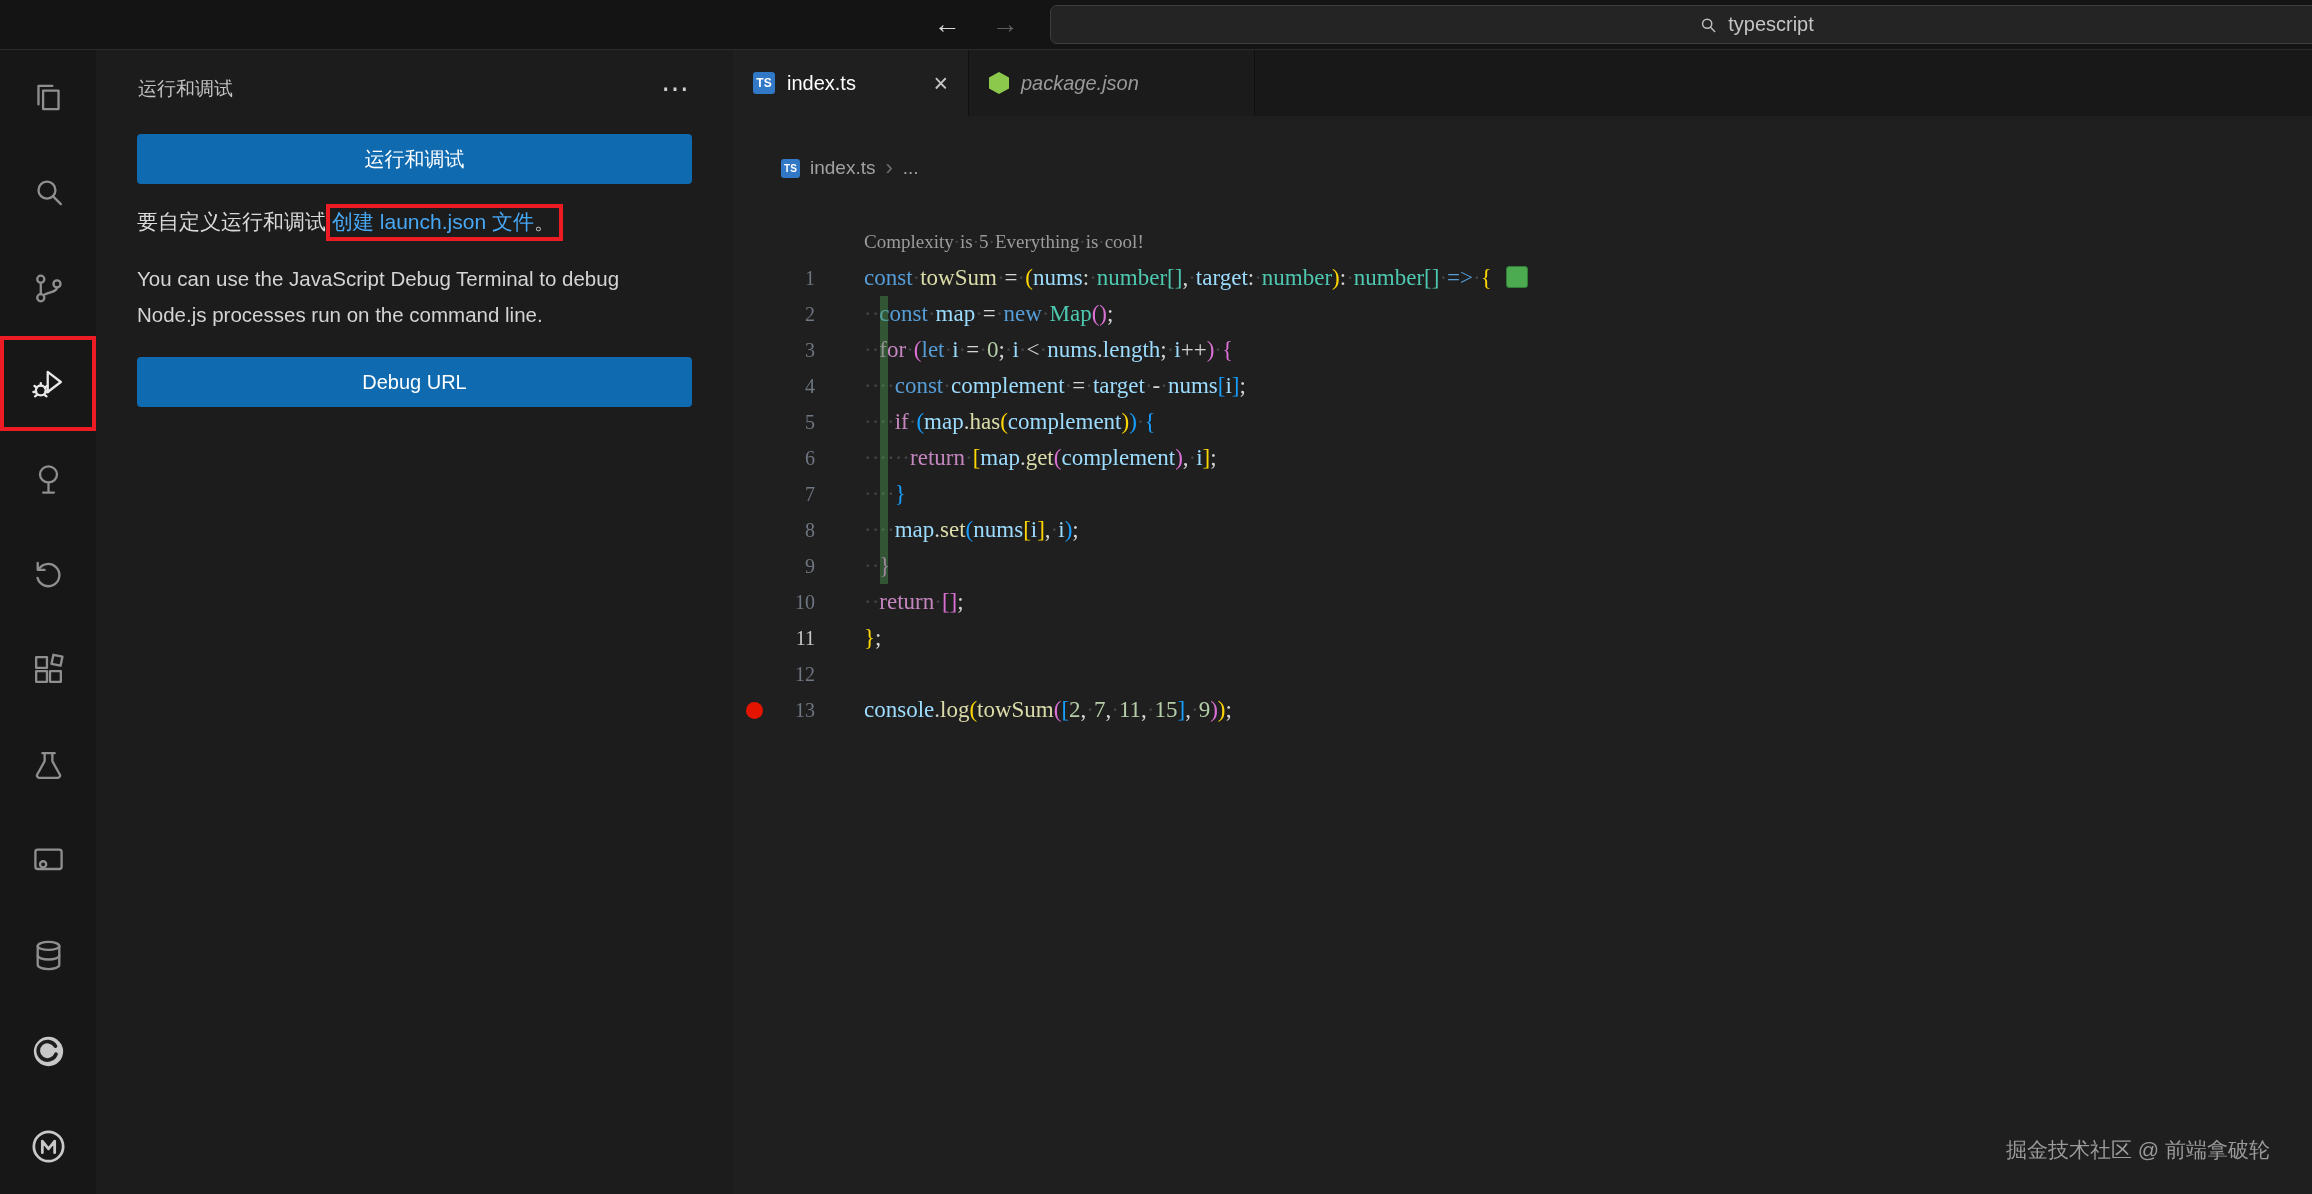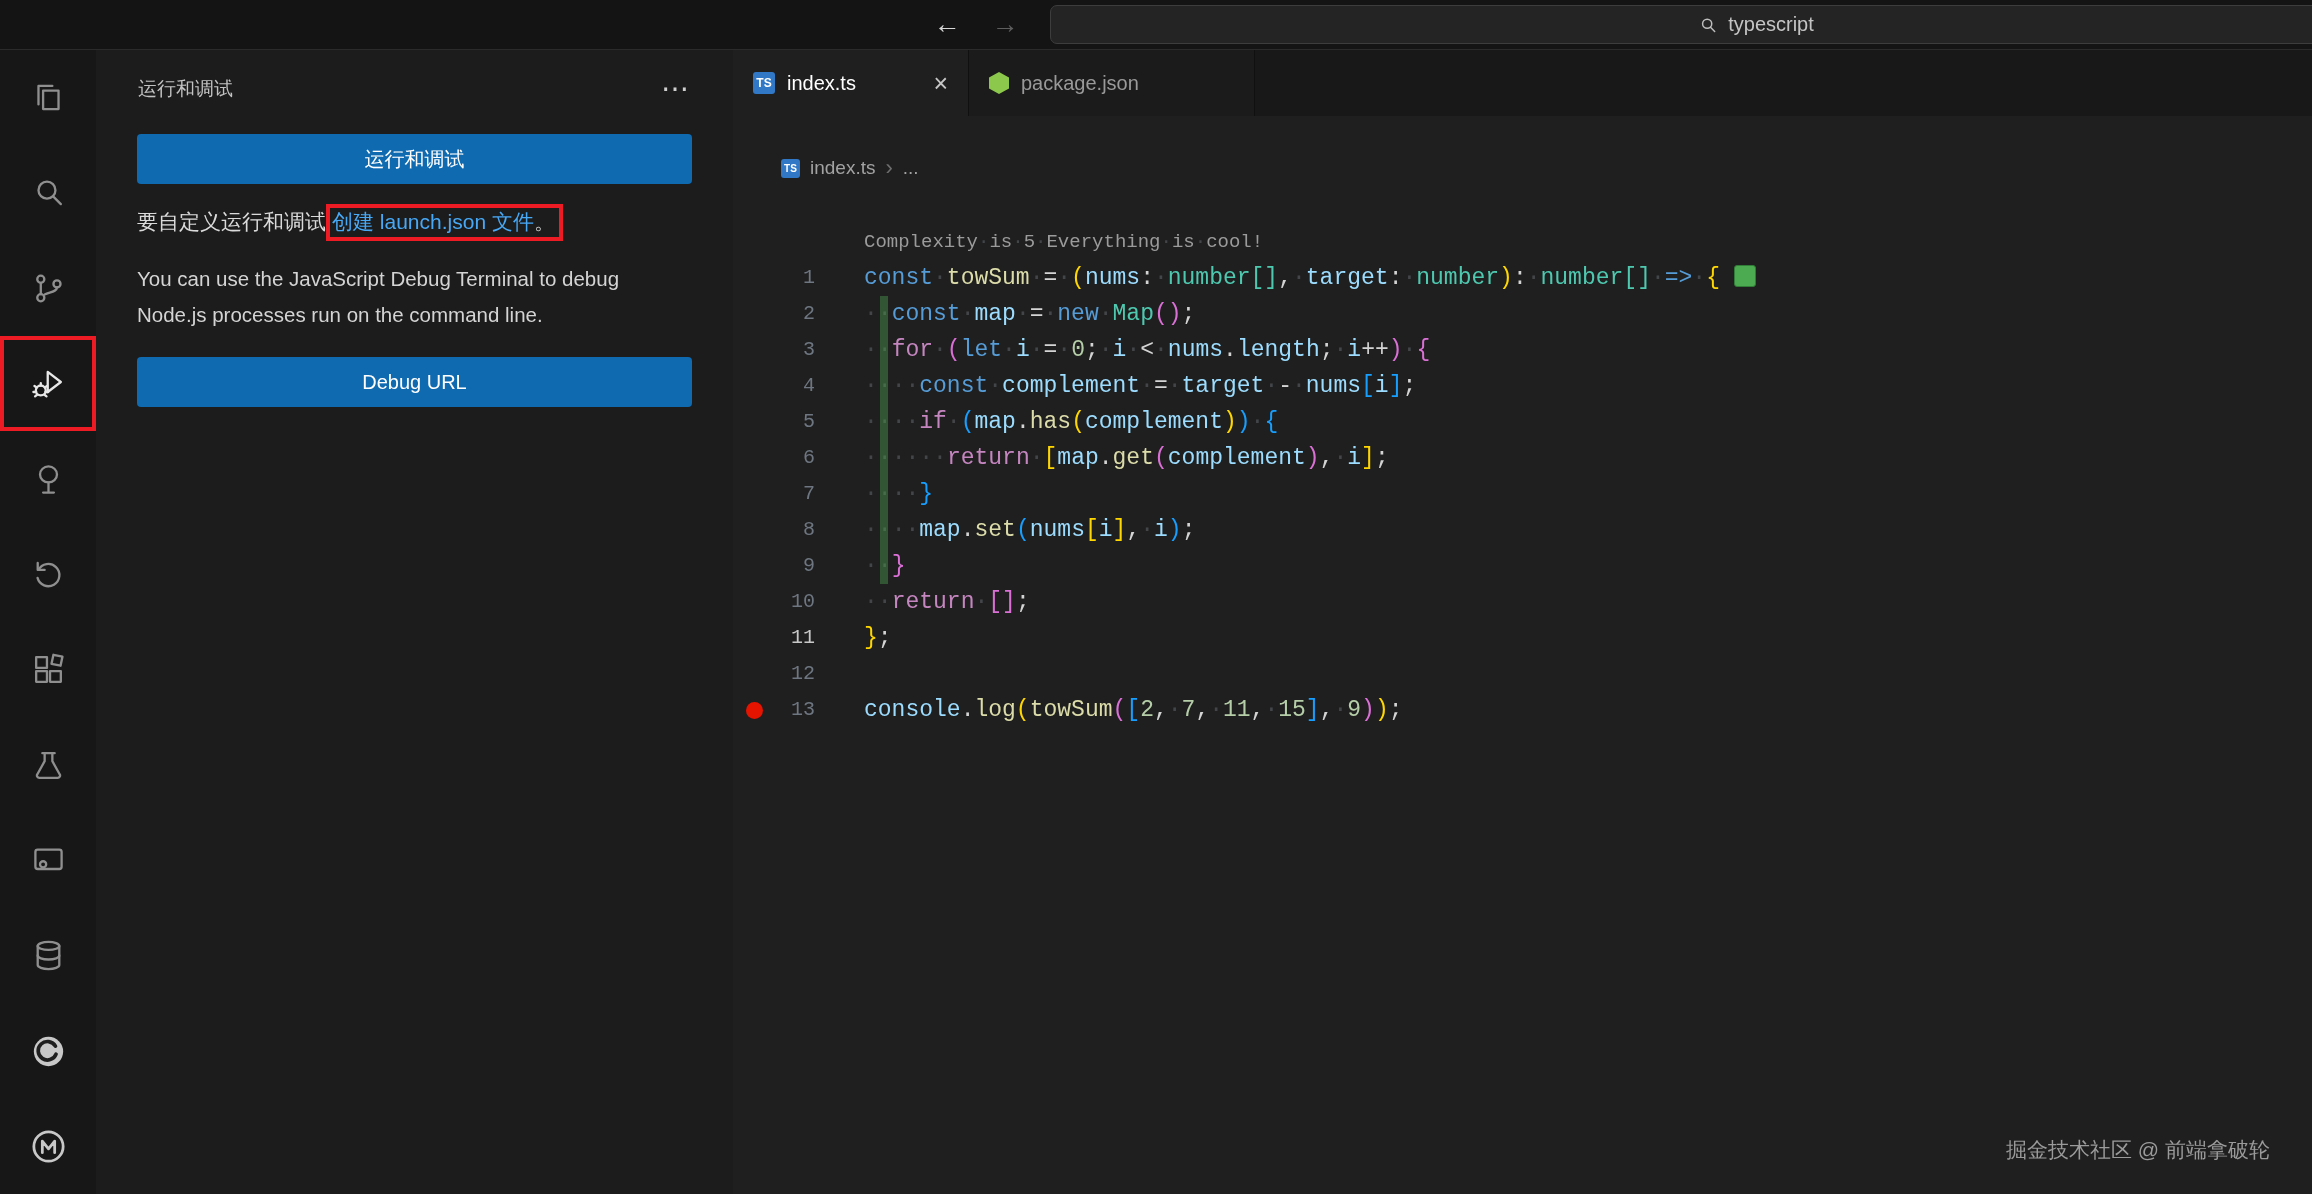--- a/index.html
+++ b/index.html
@@ -53,32 +53,32 @@
   .red-box-inline { border:4px solid var(--annotation-red,#ed1c24); padding:2px 4px 4px 2px;margin-top:32px; }
   #btn-jsdebug { margin-top:24px; }
   .sb-desc { margin:22px 41px 0; font-size:20.5px; line-height:36px; color:#d4d4d4; width:555px; }
   #btn-debugurl { margin-top:24px; }
 
   
   .editor { flex:1; background:#1f1f1f; display:flex; flex-direction:column; position:relative;gap:31px; }
   .tabbar { height:66px; background:#181818; display:flex; flex:none; }
   .tab { display:flex; align-items:center; gap:12px; padding:0 20px; font-size:20px; border-right:1px solid #101010; cursor:pointer; }
   .tab.active { background:#1f1f1f; color:#ffffff; min-width:236px; }
-  .tab.inactive { background:#1b1b1b; color:#999999; min-width:286px; }
+  .tab.inactive { background:#1b1b1b; color:#999999; font-style:italic; min-width:286px; }
   .tab-close { margin-left:auto; color:#c6c6c6; font-size:25px; line-height:25px; cursor:pointer; font-style:normal; }
   .ts-badge { width:22px; height:22px; flex:none; background:var(--ts-icon-blue,#3178c6); color:#fff; font-size:12px; font-weight:700; display:flex; align-items:center; justify-content:center; border-radius:3px; font-style:normal; }
   .ts-badge.small { width:19px; height:19px; font-size:10px; }
   .node-badge { width:20px; height:22px; flex:none; background:var(--npm-icon-green,#8cc84b); clip-path:polygon(50% 0,100% 25%,100% 75%,50% 100%,0 75%,0 25%); }
 
   .breadcrumb { height:42px; display:flex; align-items:center; gap:10px; padding-left:48px; font-size:19px; color:#a2a2a2; flex:none; }
   .crumb { cursor:pointer; }
   .crumb-sep { color:#6e6e6e; font-size:22px; }
 
   
-  .code-wrap { position:relative; flex:1; padding-top:4px; font-family:Liberation Mono, monospace; font-size:23px; line-height:36px; }
+  .code-wrap { position:relative; flex:1; padding-top:4px; font-family:Liberation Serif, serif; font-size:23px; line-height:36px; }
   .row { display:flex; height:36px; white-space:pre; }
   .gutter { width:82px; flex:none; text-align:right; color:#6e7681; font-size:20px; line-height:36px; position:relative; }
   .gutter.active { color:#c8c8c8; }
   .bp { position:absolute; left:13px; top:10px; width:17px; height:17px; border-radius:50%; background:var(--breakpoint-red,#e51400); }
   .code { padding-left:49px; white-space:pre; }
   .code.codelens { font-size:19px; }
   .tk-lens { color:#9b9b9b; }
   .tk-k { color:var(--kw-blue,#569cd6); }
   .tk-c { color:var(--kw-purple,#c586c0); }
   .tk-f { color:var(--func-yellow,#dcdcaa); }

